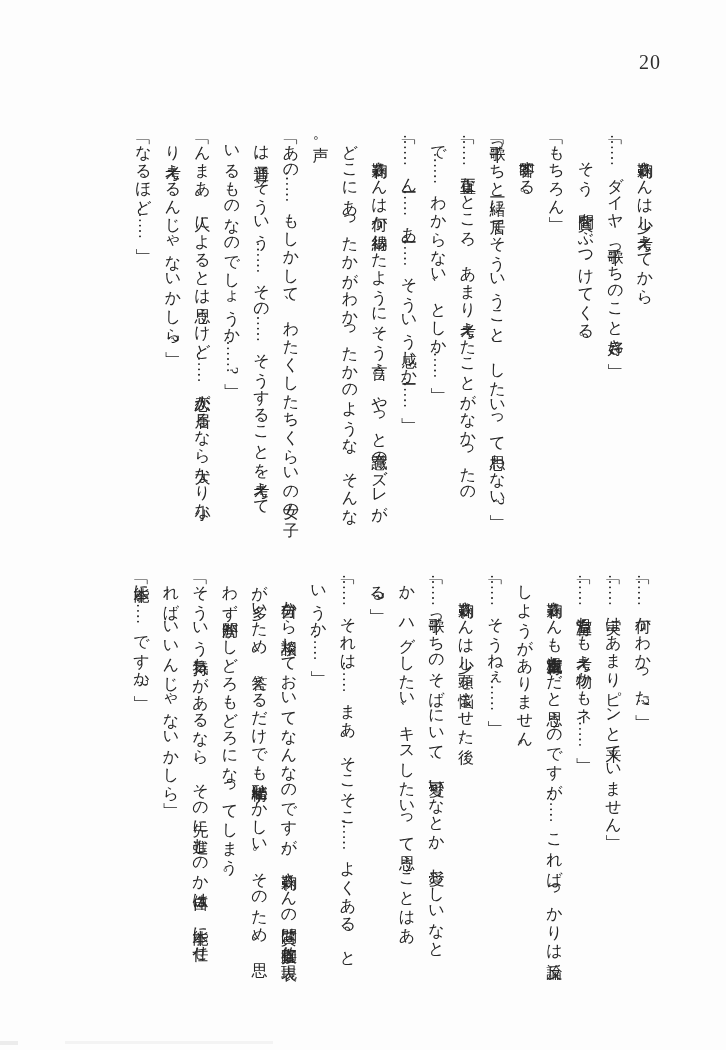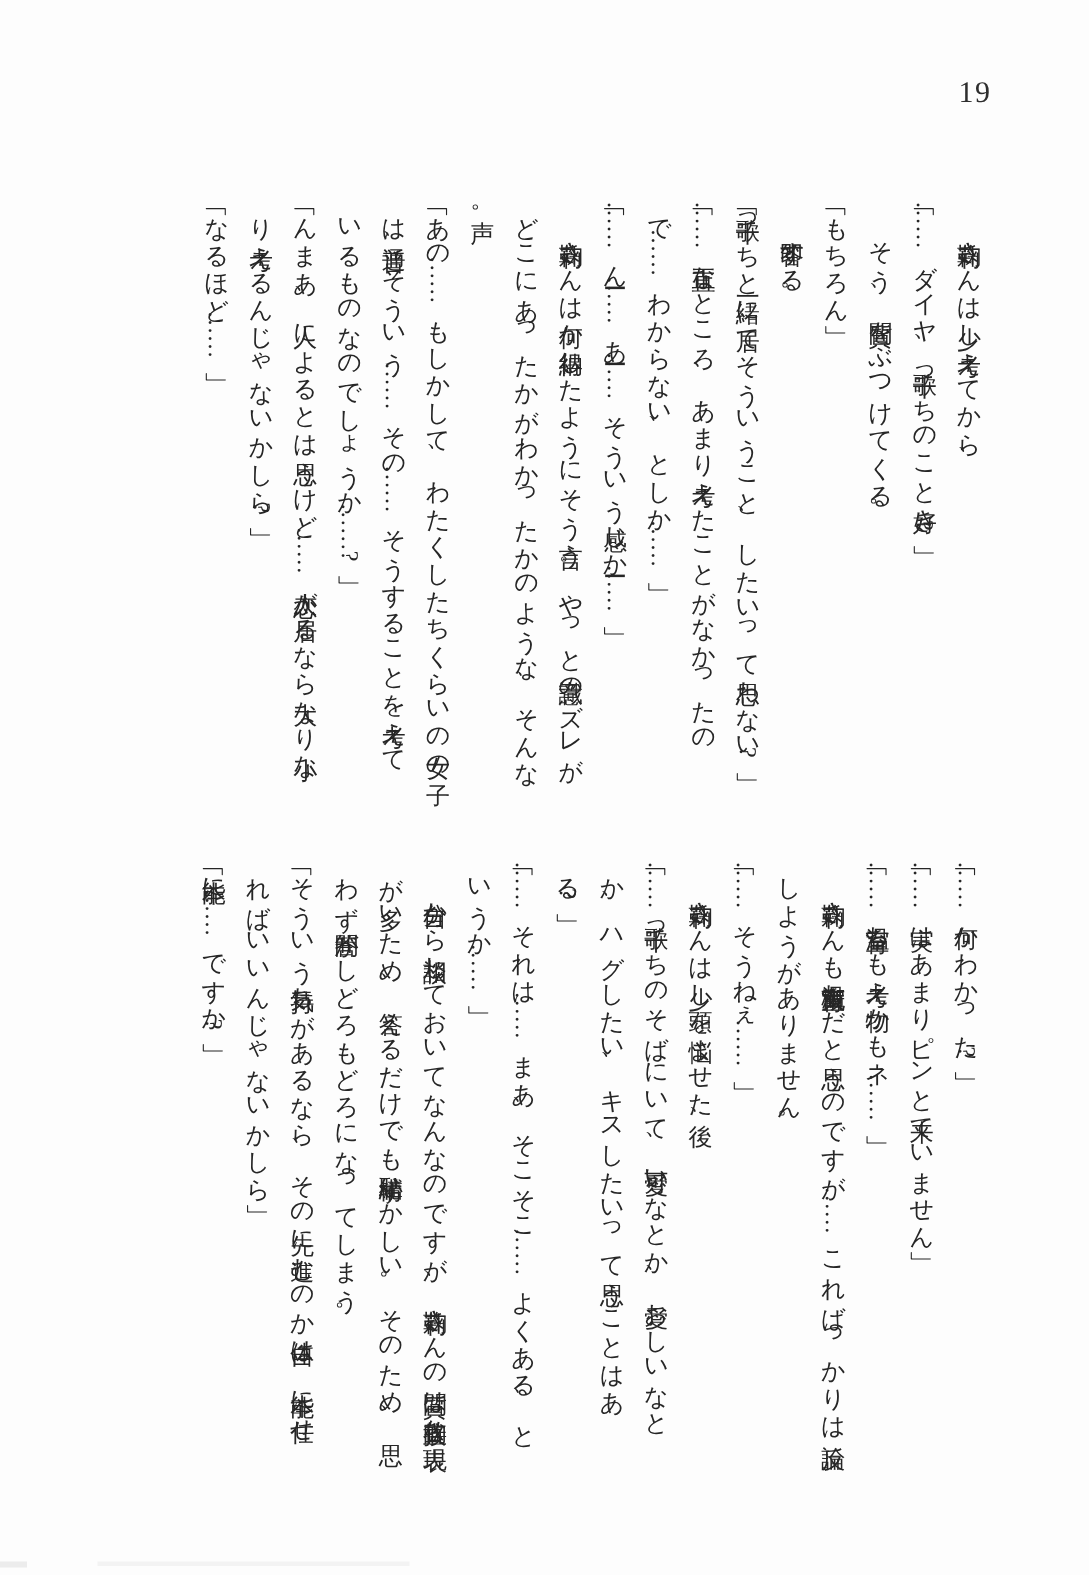--- a/index.html
+++ b/index.html
@@ -63,21 +63,21 @@
     top: 1041px;
     width: 208px;
     height: 3px;
     background: #f3f3f3;
   }
 </style>
 </head>
 <body>
 
 <div class="page">
-  <div class="page-number">19</div>
+  <div class="page-number">20</div>
 
   <div class="vtext block-top">
       <p class="indent">鞠莉さんは少し考えてから、</p>
       <p>「……ダイヤ、千歌っちのこと好き?」</p>
       <p class="indent">そう、質問をぶつけてくる。</p>
       <p>「もちろん」</p>
       <p class="indent">即答する。</p>
       <p>「千歌っちと一緒に居てそういうこと、したいって思わない?」</p>
       <p>「……正直なところ、あまり考えたことがなかったので……わからない、としか……」</p>
       <p>「……んー……あー……そういう感じかー……」</p>

